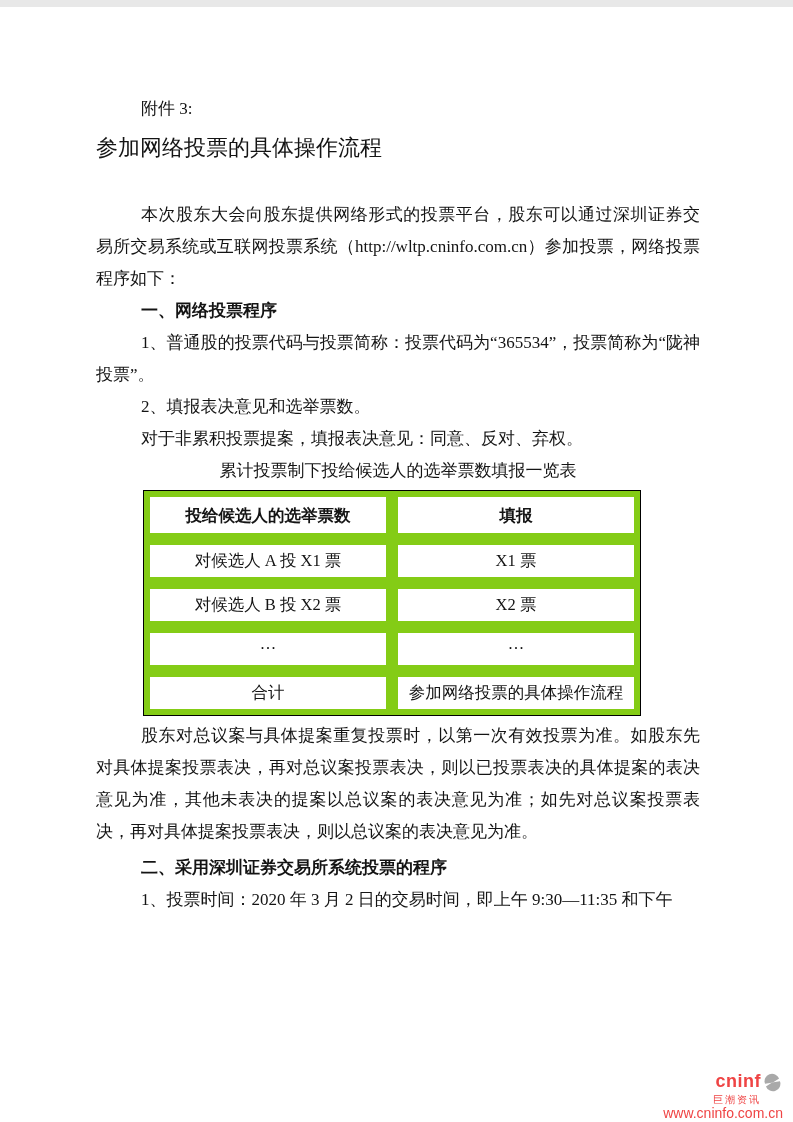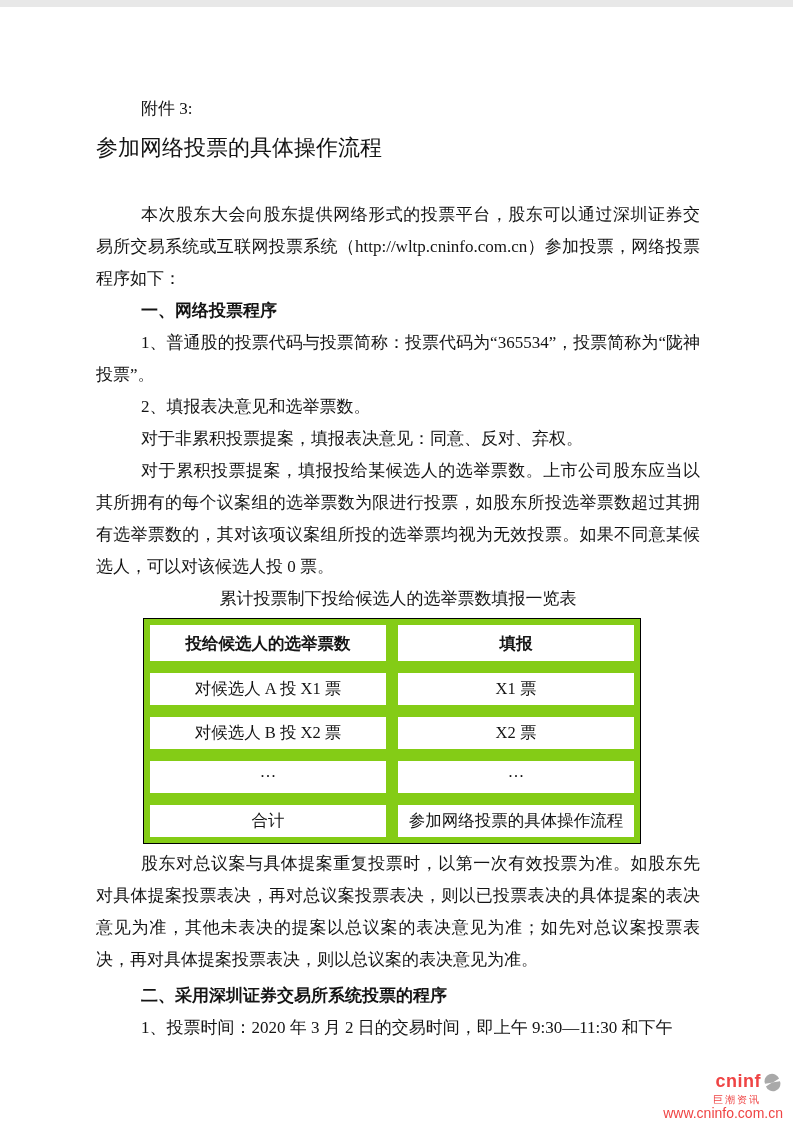--- a/index.html
+++ b/index.html
@@ -115,21 +115,20 @@
     <p class="body-para">本次股东大会向股东提供网络形式的投票平台，股东可以通过深圳证券交易所交易系统或互联网投票系统（http://wltp.cninfo.com.cn）参加投票，网络投票程序如下：</p>
 
     <p class="section-heading">一、网络投票程序</p>
 
     <p class="body-para">1、普通股的投票代码与投票简称：投票代码为“365534”，投票简称为“陇神投票”。</p>
 
     <p class="body-para">2、填报表决意见和选举票数。</p>
 
     <p class="body-para">对于非累积投票提案，填报表决意见：同意、反对、弃权。</p>
 
-    <p class="body-para">对于累积投票提案，填报投给某候选人的选举票数。上市公司股东应当以其所拥有的每个议案组的选举票数为限进行投票，如股东所投选举票数超过其拥有选举票数的，其对该项议案组所投的选举票均视为无效投票。如果不同意某候选人，可以对该候选人投 0 票。</p>
 
     <p class="table-caption">累计投票制下投给候选人的选举票数填报一览表</p>
 
     <table class="vote-table">
       <tbody>
         <tr class="header-row">
           <td>投给候选人的选举票数</td>
           <td>填报</td>
         </tr>
         <tr>
@@ -149,21 +148,21 @@
           <td>参加网络投票的具体操作流程</td>
         </tr>
       </tbody>
     </table>
 
 
     <p class="body-para">股东对总议案与具体提案重复投票时，以第一次有效投票为准。如股东先对具体提案投票表决，再对总议案投票表决，则以已投票表决的具体提案的表决意见为准，其他未表决的提案以总议案的表决意见为准；如先对总议案投票表决，再对具体提案投票表决，则以总议案的表决意见为准。</p>
 
     <p class="section-heading" style="margin-top:4px;">二、采用深圳证券交易所系统投票的程序</p>
 
-    <p class="body-para">1、投票时间：2020 年 3 月 2 日的交易时间，即上午 9:30—11:30 和下午</p>
+    <p class="body-para">1、投票时间：2020 年 3 月 2 日的交易时间，即上午 9:30—11:35 和下午</p>
 
   </div>
 
   <div class="footer-logo">
     <div class="logo-row">
       <span class="logo-word">cninf</span>
       <span style="display:inline-flex;">
         <svg width="21" height="21" viewBox="0 0 24 24" aria-hidden="true">
           <path d="M3.5 13.5 A 8.5 8.5 0 0 1 19.5 7.5 L 12.5 12 Z" fill="#a9a9a9"></path>
           <path d="M20.5 10.5 A 8.5 8.5 0 0 1 4.5 16.5 L 11.5 12 Z" fill="#a9a9a9"></path>

